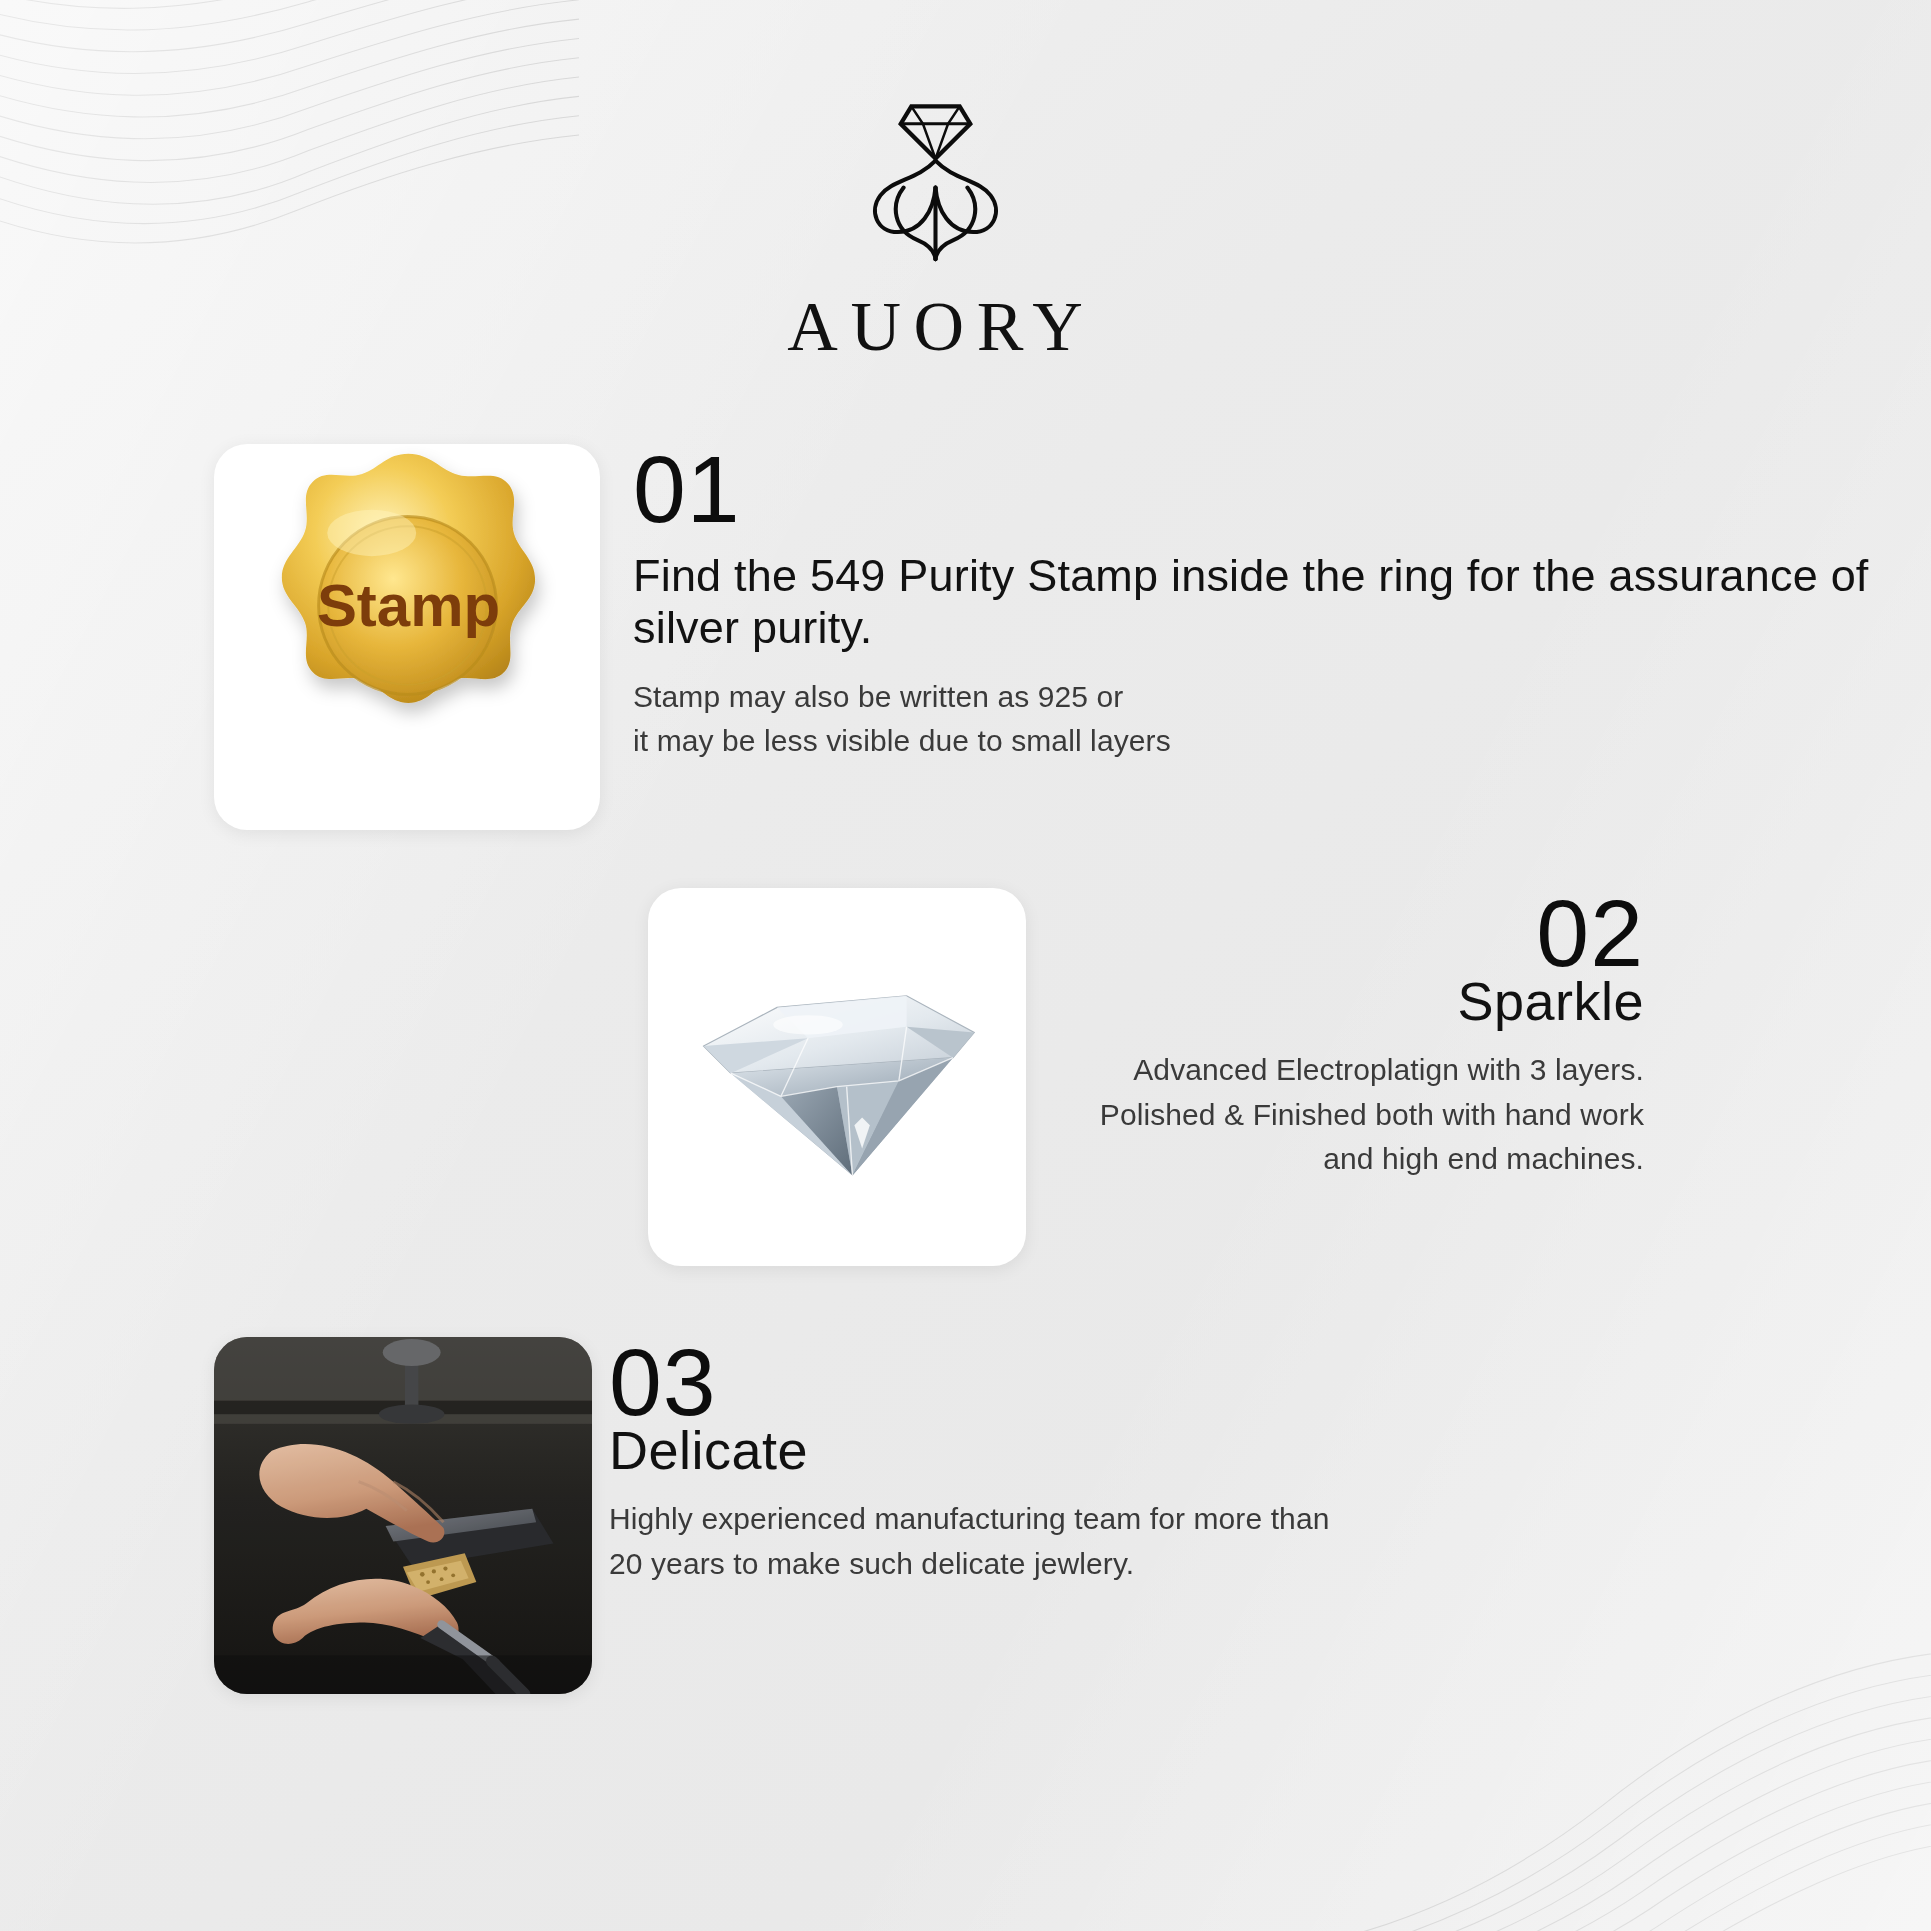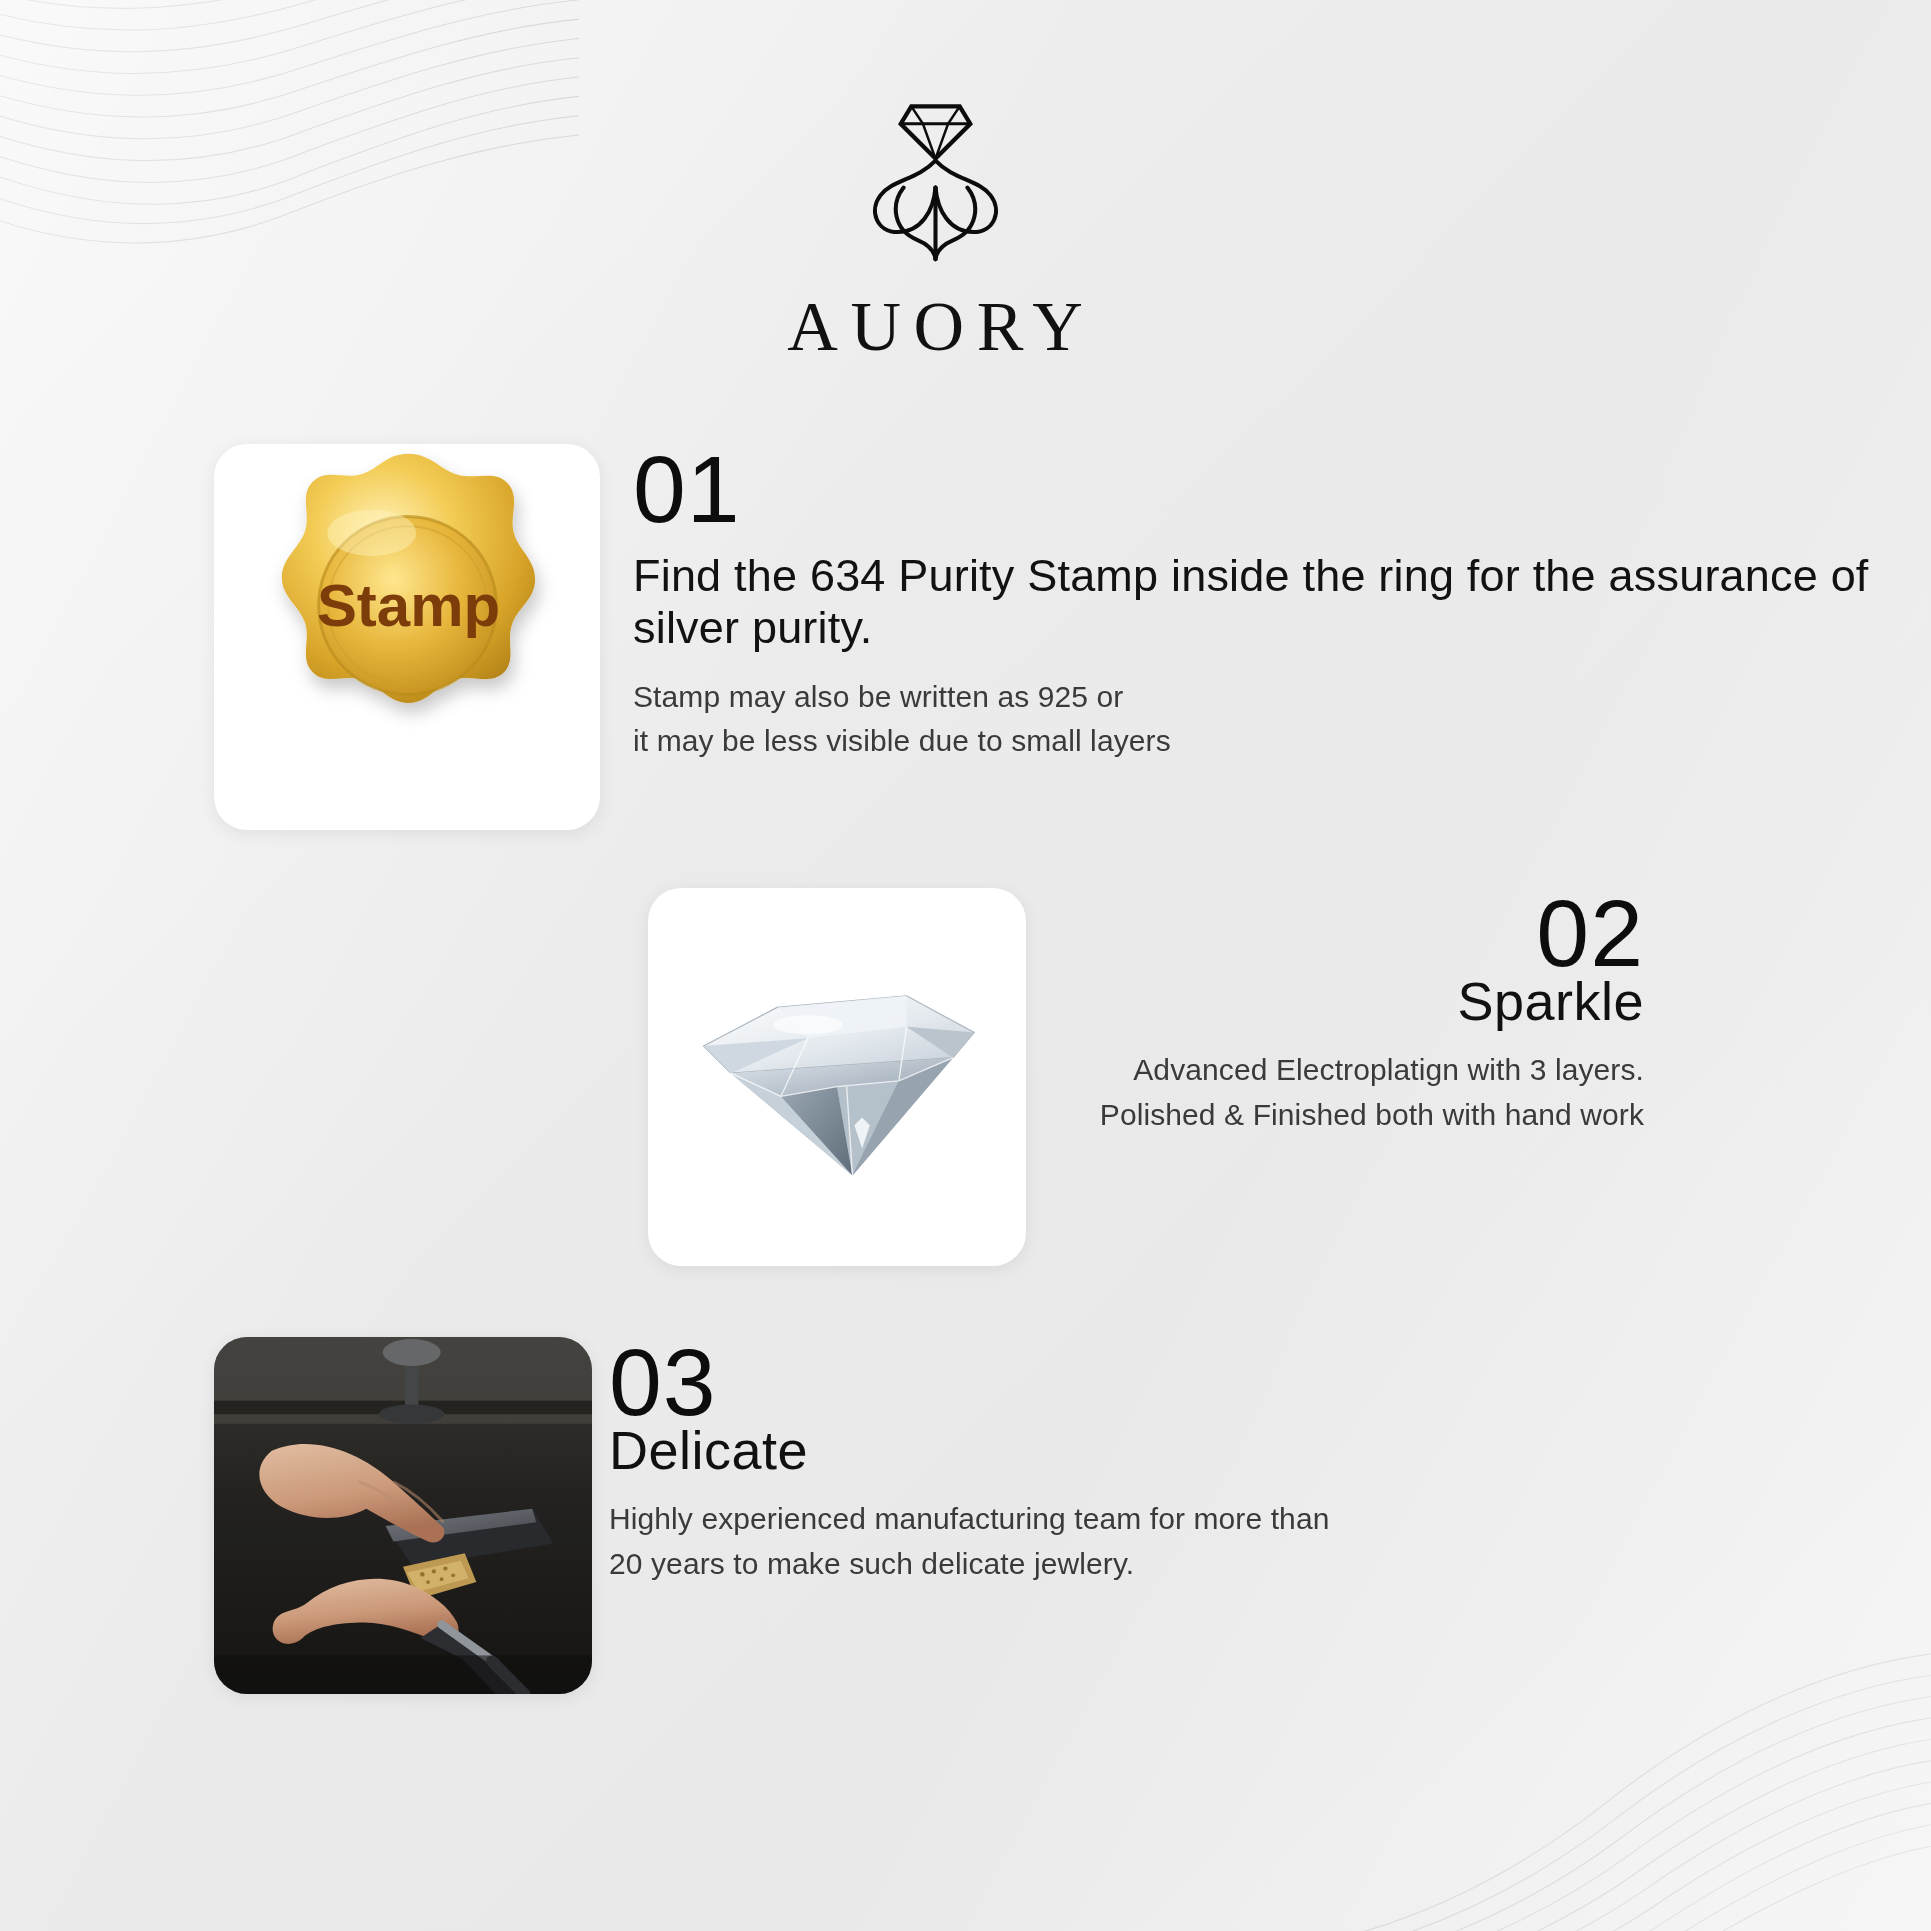--- a/index.html
+++ b/index.html
@@ -202,21 +202,21 @@
           <circle cx="165" cy="167" r="92" fill="url(#waxInner)"></circle>
           <circle cx="165" cy="167" r="92" fill="none" stroke="#b98c1d" stroke-width="3" opacity="0.65"></circle>
           <circle cx="165" cy="167" r="82" fill="none" stroke="#caa02c" stroke-width="2" opacity="0.5"></circle>
           <ellipse cx="128" cy="92" rx="46" ry="24" fill="#fff3bd" opacity="0.45"></ellipse>
         </g>
         <text x="166" y="188" text-anchor="middle" font-family="'Liberation Sans', sans-serif" font-size="62" font-weight="bold" fill="#7d3d0b">Stamp</text>
       </svg>
     </div>
     <div class="copy">
       <div class="num">01</div>
-      <div class="head">Find the 634 Purity Stamp inside the ring for the assurance of silver purity.</div>
+      <div class="head">Find the 549 Purity Stamp inside the ring for the assurance of silver purity.</div>
       <div class="sub">Stamp may also be written as 925 or</div>
       <div class="sub" style="margin-top:1.9px">it may be less visible due to small layers</div>
     </div>
   </div>
 
   <div class="feature" id="feature-2">
     <div class="thumb" id="thumb-2">
       <svg width="348" height="290" viewBox="0 0 360 300">
         <defs>
           <linearGradient id="dTop" x1="0" y1="0" x2="1" y2="1">
@@ -253,20 +253,21 @@
 
         <path d="M198 200 L206 224 L214 200 L206 192 Z" fill="#ffffff" opacity="0.8"></path>
         <ellipse cx="150" cy="96" rx="36" ry="10" fill="#ffffff" opacity="0.6"></ellipse>
       </svg>
     </div>
     <div class="copy align-right" id="copy-2">
       <div class="num">02</div>
       <div class="big-word">Sparkle</div>
       <div class="sub">Advanced Electroplatign with 3 layers.</div>
       <div class="sub" style="margin-top:1.9px">Polished &amp; Finished both with hand work</div>
+      <div class="sub" style="margin-top:1.9px">and high end machines.</div>
     </div>
   </div>
 
   <div class="feature" id="feature-3">
     <div class="thumb" id="thumb-3">
       <svg class="photo-craft" viewBox="0 0 392 370" preserveAspectRatio="xMidYMid slice">
         <defs>
           <linearGradient id="bench" x1="0" y1="0" x2="0" y2="1">
             <stop offset="0%" stop-color="#3b3a36"></stop>
             <stop offset="45%" stop-color="#262522"></stop>

